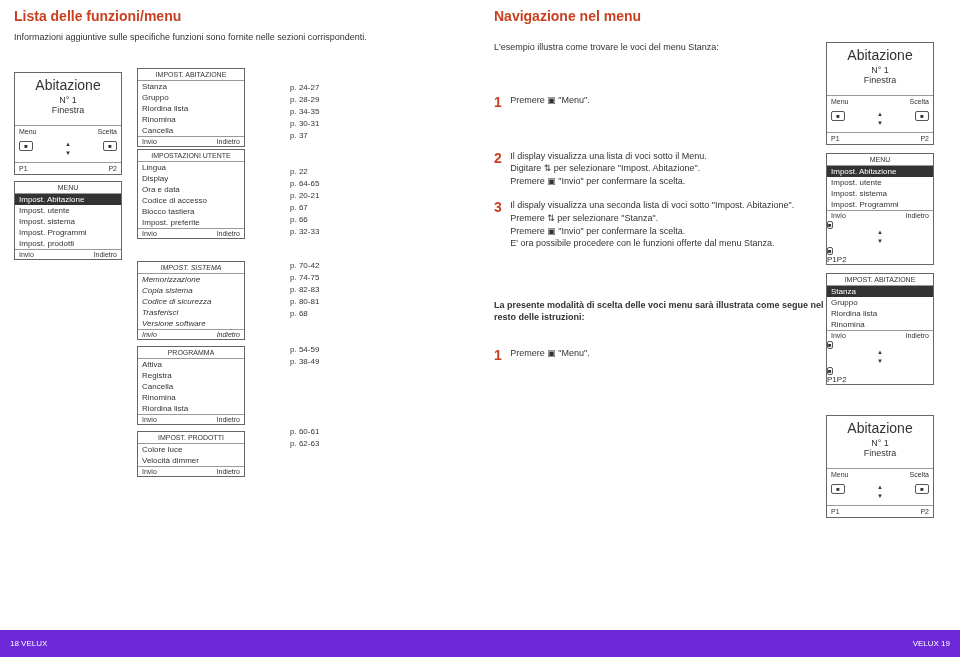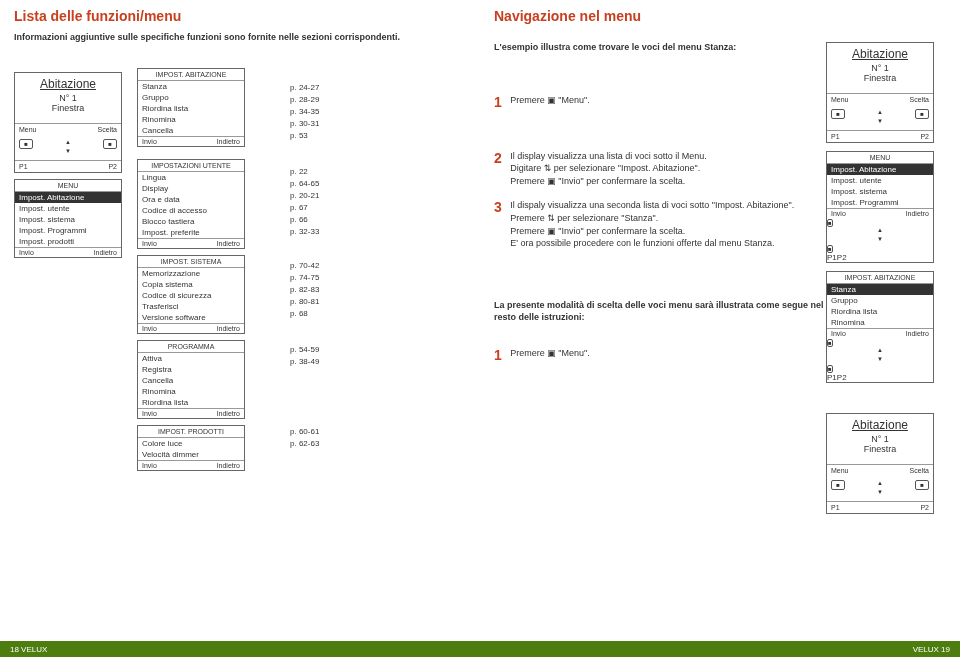--- a/index.html
+++ b/index.html
@@ -3,29 +3,29 @@
 <meta charset="utf-8">
 <style>
   * { box-sizing: border-box; margin: 0; padding: 0; }
   body { font-family: Arial, sans-serif; font-size: 8px; color: #333; background: #fff; width: 960px; height: 657px; position: relative; }
   
   .page { display: flex; width: 100%; height: 100%; }
   .left-page, .right-page { width: 50%; padding: 8px 14px 16px 14px; position: relative; }
   
   .section-title { color: #c8401f; font-size: 14px; font-weight: bold; margin-bottom: 8px; }
   .guide-title { font-size: 10px; font-weight: bold; margin-bottom: 4px; }
-  .guide-sub { font-size: 9px; margin-bottom: 12px; line-height: 1.3; font-weight: bold; }
+  .guide-sub { font-size: 9px; margin-bottom: 12px; line-height: 1.3; }
   
   .content-row { display: flex; gap: 8px; align-items: flex-start; }
   .left-col { width: 115px; flex-shrink: 0; }
   .mid-col { width: 145px; flex-shrink: 0; }
   .page-col { width: 55px; flex-shrink: 0; font-size: 8px; line-height: 1.4; padding-top: 14px; }
   
   .remote-box { border: 1px solid #666; width: 108px; margin-bottom: 4px; position: relative; }
-  .remote-box .top-label { text-align: center; font-size: 12px; padding: 4px 0 2px 0; text-decoration: underline; }
+  .remote-box .top-label { text-align: center; font-size: 14px; padding: 4px 0 2px 0; }
   .remote-box .big-label { text-align: center; font-size: 9px; padding: 0 0 10px 0; }
   .remote-box .menu-row { display: flex; justify-content: space-between; padding: 2px 4px; border-top: 1px solid #999; font-size: 7px; }
   .remote-box .btn-row { display: flex; justify-content: space-between; padding: 4px; }
   .mini-btn { width: 14px; height: 10px; border: 1px solid #555; border-radius: 2px; font-size: 6px; text-align: center; line-height: 8px; }
   .arrow-btn { width: 10px; height: 8px; font-size: 6px; text-align: center; }
   .btn-col { display:flex; flex-direction:column; gap:1px; align-items:center; }
   
   .menu-box { border: 1px solid #666; width: 108px; font-size: 8px; }
   .menu-box .mb-title { text-align: center; border-bottom: 1px solid #999; padding: 2px 0; font-size: 7px; }
   .menu-box .mb-item { padding: 1px 4px; }
@@ -33,21 +33,21 @@
   .menu-box .mb-footer { display: flex; justify-content: space-between; border-top: 1px solid #999; padding: 1px 4px; font-size: 7px; }
   
   .step-num { color: #c8401f; font-size: 14px; font-weight: bold; display: inline-block; width: 14px; vertical-align: top; }
   .step-text { display: inline-block; width: calc(100% - 20px); font-size: 9px; line-height: 1.4; vertical-align: top; }
   .step-row { margin-bottom: 10px; }
   
   .right-side { display:flex; gap:0; }
   .right-main { flex:1; }
   .right-remotes { width: 120px; flex-shrink:0; }
   
-  .footer-bar { position:absolute; bottom:0; left:0; right:0; height:16px; background:#4d7c0f; color:#fff; font-size:8px; display:flex; align-items:center; padding:0 10px; }
+  .footer-bar { position:absolute; bottom:0; left:0; right:0; height:27px; background:#6d28d9; color:#fff; font-size:8px; display:flex; align-items:center; padding:0 10px; }
   .left-page .footer-bar { justify-content:flex-start; }
   .right-page .footer-bar { justify-content:flex-end; }
   
   .page-ref { font-size:8px; line-height:12px; }
   
   .chip { background:#333; color:#fff; padding:1px 4px; display:inline-block; font-size:8px; }
   .arrow-sym { display:inline-block; width:0; height:0; border-top:4px solid transparent; border-bottom:4px solid transparent; border-left:6px solid #333; margin:0 4px; vertical-align:middle; }
 </style>
 </head>
 <body>
@@ -104,35 +104,35 @@
           <div class="mb-item">Gruppo</div>
           <div class="mb-item">Riordina lista</div>
           <div class="mb-item">Rinomina</div>
           <div class="mb-item">Cancella</div>
           <div class="mb-footer">
               <span>Invio</span>
               <span>Indietro</span>
             </div>
         </div>
 
-        <div class="menu-box" style="margin-top:12px;">
+        <div class="menu-box" style="margin-top:2px;">
           <div class="mb-title">IMPOSTAZIONI UTENTE</div>
           <div class="mb-item">Lingua</div>
           <div class="mb-item">Display</div>
           <div class="mb-item">Ora e data</div>
           <div class="mb-item">Codice di accesso</div>
           <div class="mb-item">Blocco tastiera</div>
           <div class="mb-item">Impost. preferite</div>
           <div class="mb-footer">
               <span>Invio</span>
               <span>Indietro</span>
             </div>
         </div>
 
-        <div class="menu-box" style="margin-top:6px;">
+        <div class="menu-box" style="margin-top:22px;font-style:italic;">
           <div class="mb-title">IMPOST. SISTEMA</div>
           <div class="mb-item">Memorizzazione</div>
           <div class="mb-item">Copia sistema</div>
           <div class="mb-item">Codice di sicurezza</div>
           <div class="mb-item">Trasferisci</div>
           <div class="mb-item">Versione software</div>
           <div class="mb-footer">
               <span>Invio</span>
               <span>Indietro</span>
             </div>
@@ -160,21 +160,21 @@
               <span>Indietro</span>
             </div>
         </div>
       </div>
 
       <div class="page-col">
         <div class="page-ref">p. 24-27</div>
         <div class="page-ref">p. 28-29</div>
         <div class="page-ref">p. 34-35</div>
         <div class="page-ref">p. 30-31</div>
-        <div class="page-ref">p. 53</div>
+        <div class="page-ref">p. 37</div>
         <div style="height:24px;"></div>
         <div class="page-ref">p. 22</div>
         <div class="page-ref">p. 64-65</div>
         <div class="page-ref">p. 20-21</div>
         <div class="page-ref">p. 67</div>
         <div class="page-ref">p. 66</div>
         <div class="page-ref">p. 32-33</div>
         <div style="height:22px;"></div>
         <div class="page-ref">p. 70-42</div>
         <div class="page-ref">p. 74-75</div>

